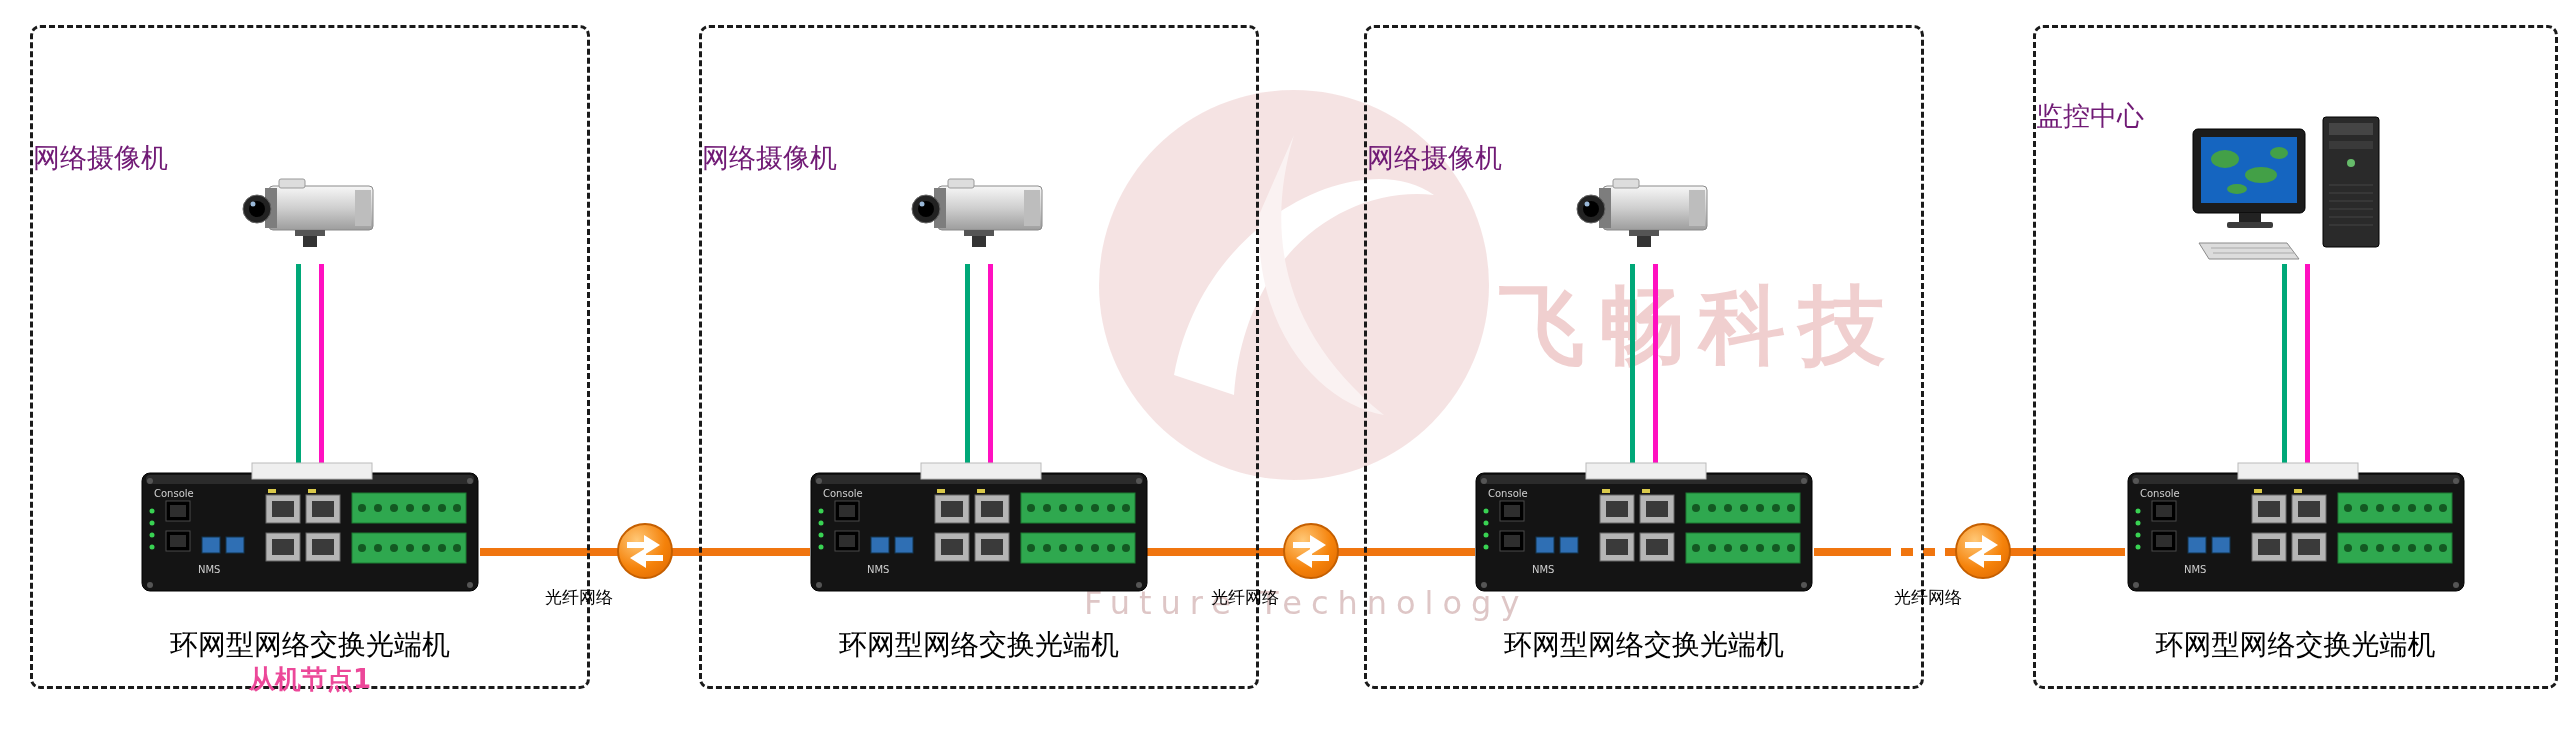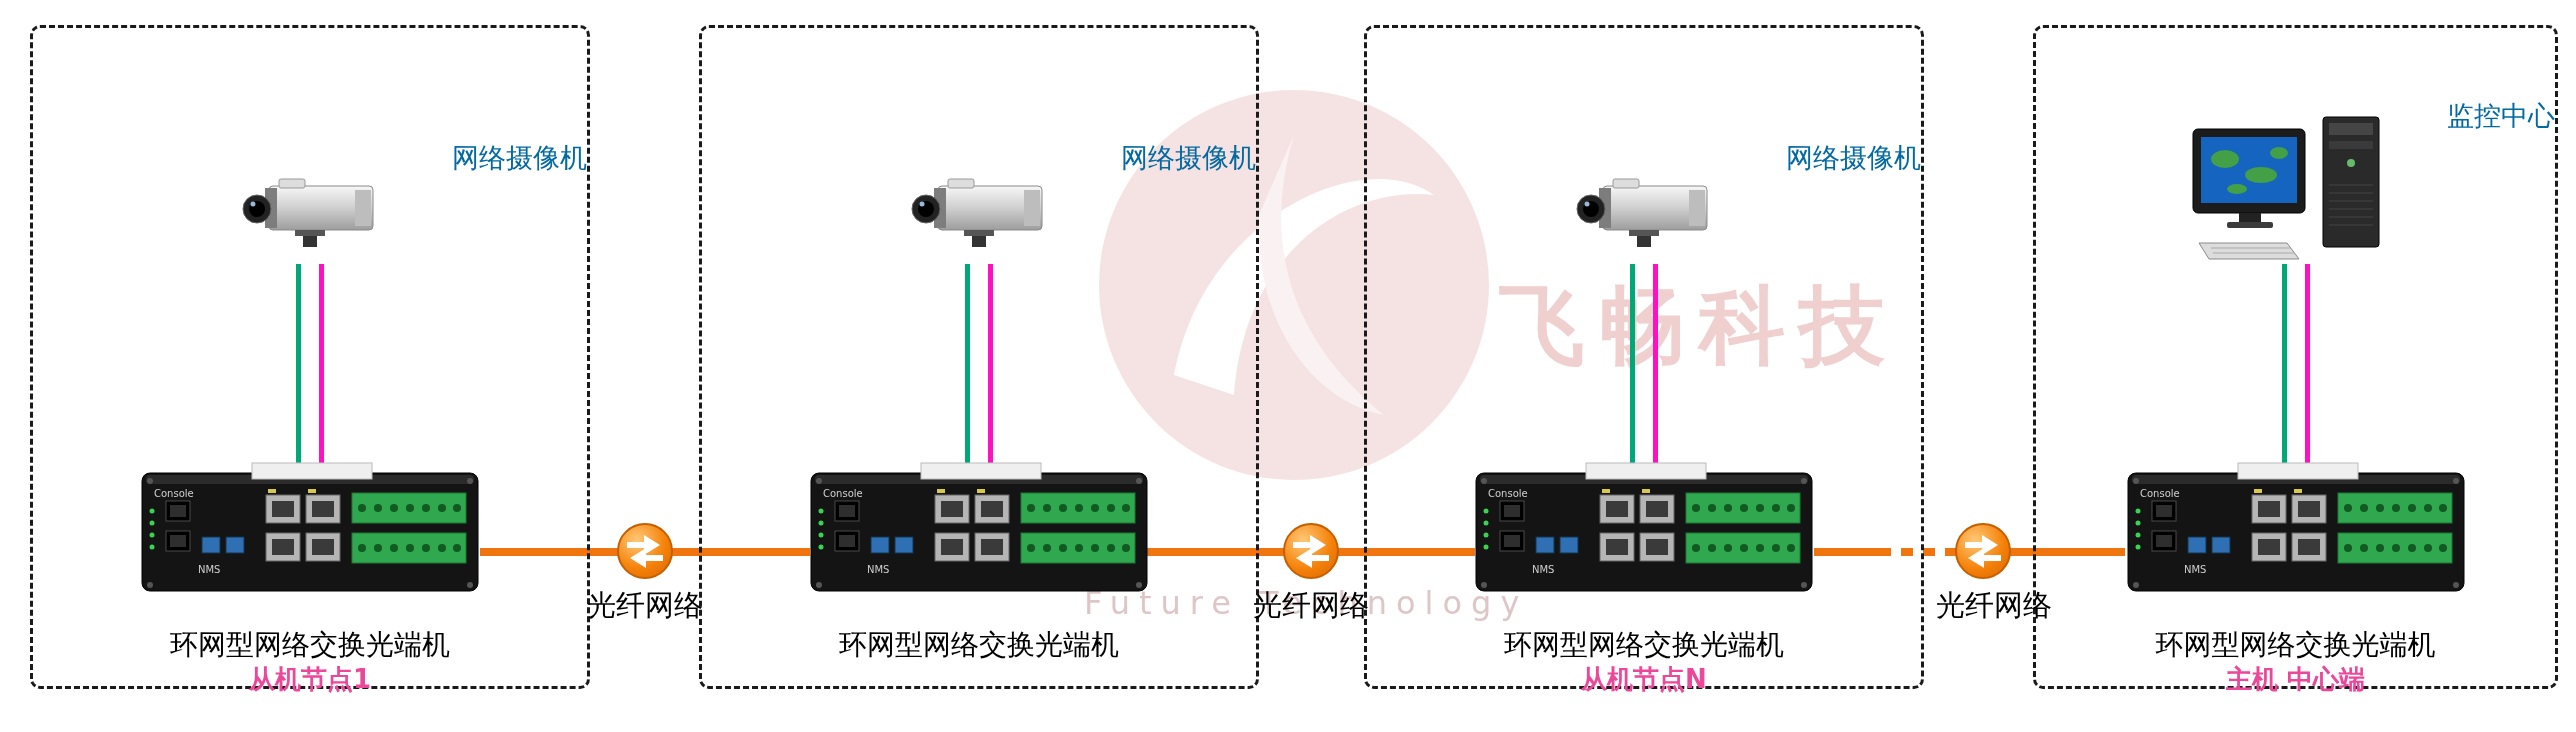--- a/index.html
+++ b/index.html
@@ -15,43 +15,43 @@
            color:rgba(200,160,160,.60); white-space:nowrap; }
 
   
   .node { position:absolute; top:25px; height:664px; border:3px dashed #1a1a1a;
           border-radius:10px; z-index:2; background:transparent; }
   .node-1 { left:30px;   width:560px; }
   .node-2 { left:699px;  width:560px; }
   .node-3 { left:1364px; width:560px; }
   .node-4 { left:2033px; width:525px; }
 
-  .top-label { position:absolute; left:0; right:0; top:112px; text-align:right;
-               font-size:27px; color:#0369a1; }
+  .top-label { position:absolute; left:0; right:0; top:112px; text-align:left;
+               font-size:27px; color:#701a75; }
   .node-4 .top-label { top:70px; }
   .switch-label { position:absolute; left:0; right:0; top:598px; text-align:center;
                   font-size:28px; color:#000; }
   .role-label { position:absolute; left:0; right:0; top:634px; text-align:center;
                 font-size:26px; color:#ec4899; font-weight:600; }
 
   .device { position:absolute; left:50%; transform:translateX(-50%); }
   .dev-camera { top:138px; width:150px; height:95px; }
   .dev-ws     { top:87px;  width:210px; height:150px; }
   .dev-switch { top:433px; width:340px; height:137px; }
 
   .vline { position:absolute; top:236px; width:5px; height:199px; left:50%; }
   .vline.green   { margin-left:-14px; background:#00a878; }
   .vline.magenta { margin-left:9px;  background:#ff10c0; }
 
   
   .fiber-line { position:absolute; top:548px; height:8px; background:#f0750f; z-index:1; }
   .fiber-line.dotted { background:repeating-linear-gradient(90deg,#f0750f 0 12px,transparent 12px 22px); }
   .fiber-icon { position:absolute; top:521px; width:60px; height:60px; z-index:3; }
-  .fiber-label { position:absolute; top:586px; width:200px; text-align:center;
-                 font-size:29px; color:#000; z-index:3; }
+  .fiber-label { position:absolute; top:586px; width:200px; 
+                 font-size:17px; color:#000; z-index:3; }
 </style>
 </head>
 <body>
 
 <svg width="0" height="0" style="position:absolute" aria-hidden="true">
   <defs>
     <linearGradient id="gBody" x1="0" y1="0" x2="0" y2="1">
       <stop offset="0" stop-color="#f7f7f7"></stop>
         <stop offset=".5" stop-color="#cfcfcf"></stop>
         <stop offset="1" stop-color="#9d9d9d"></stop>
@@ -233,31 +233,29 @@
     <div class="top-label">网络摄像机</div>
     <svg class="device dev-camera" viewBox="0 0 150 95" width="150" height="95">
         <use href="#sym-camera"></use>
       </svg>
     <div class="vline green"></div>
     <div class="vline magenta"></div>
     <svg class="device dev-switch" viewBox="0 0 340 137" width="340" height="137">
         <use href="#sym-switch"></use>
       </svg>
     <div class="switch-label">环网型网络交换光端机</div>
-    <div class="role-label">从机节点N</div>
   </div>
 
   <div class="node node-4">
     <div class="top-label">监控中心</div>
     <svg class="device dev-ws" viewBox="0 0 210 150" width="210" height="150">
         <use href="#sym-ws"></use>
       </svg>
     <div class="vline green"></div>
     <div class="vline magenta"></div>
     <svg class="device dev-switch" viewBox="0 0 340 137" width="340" height="137">
         <use href="#sym-switch"></use>
       </svg>
     <div class="switch-label">环网型网络交换光端机</div>
-    <div class="role-label">主机 中心端</div>
   </div>
 
 </div>
 
 
 </body></html>

